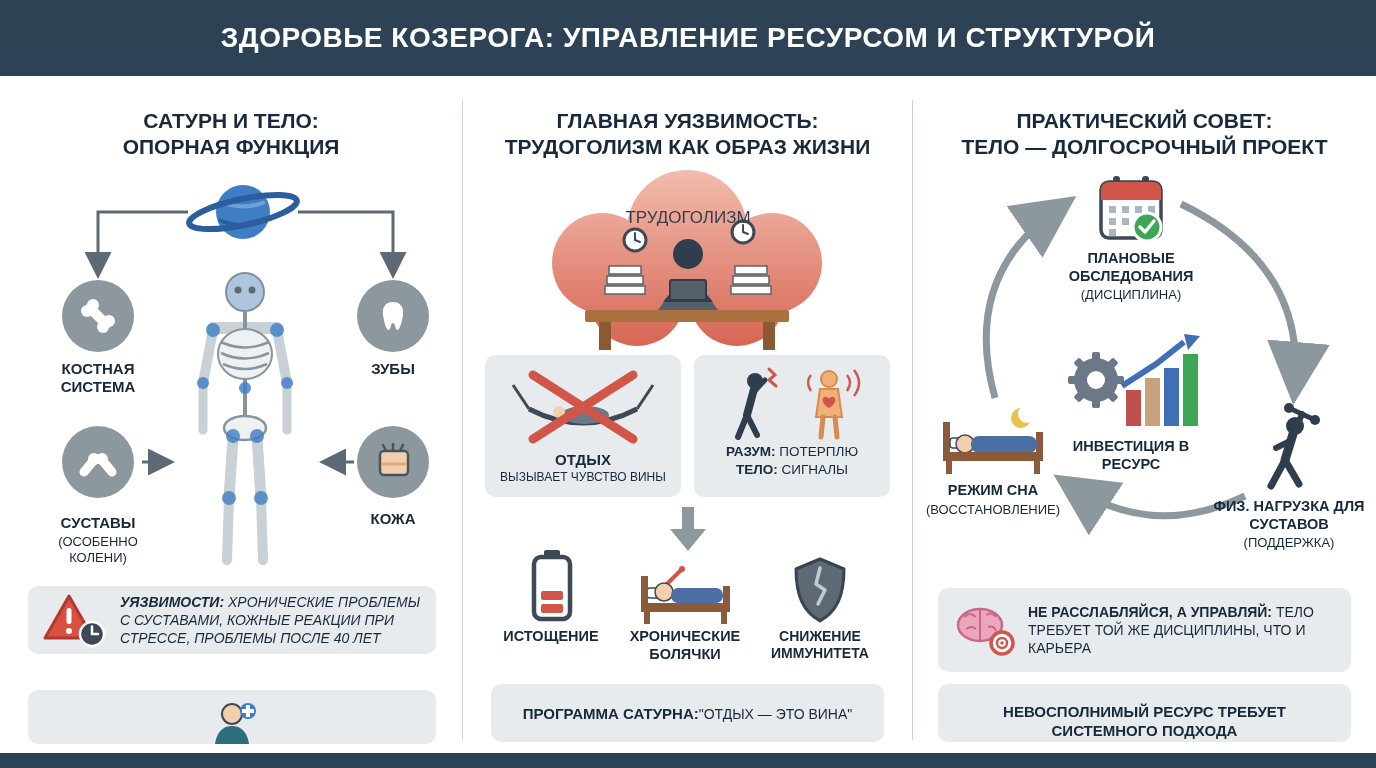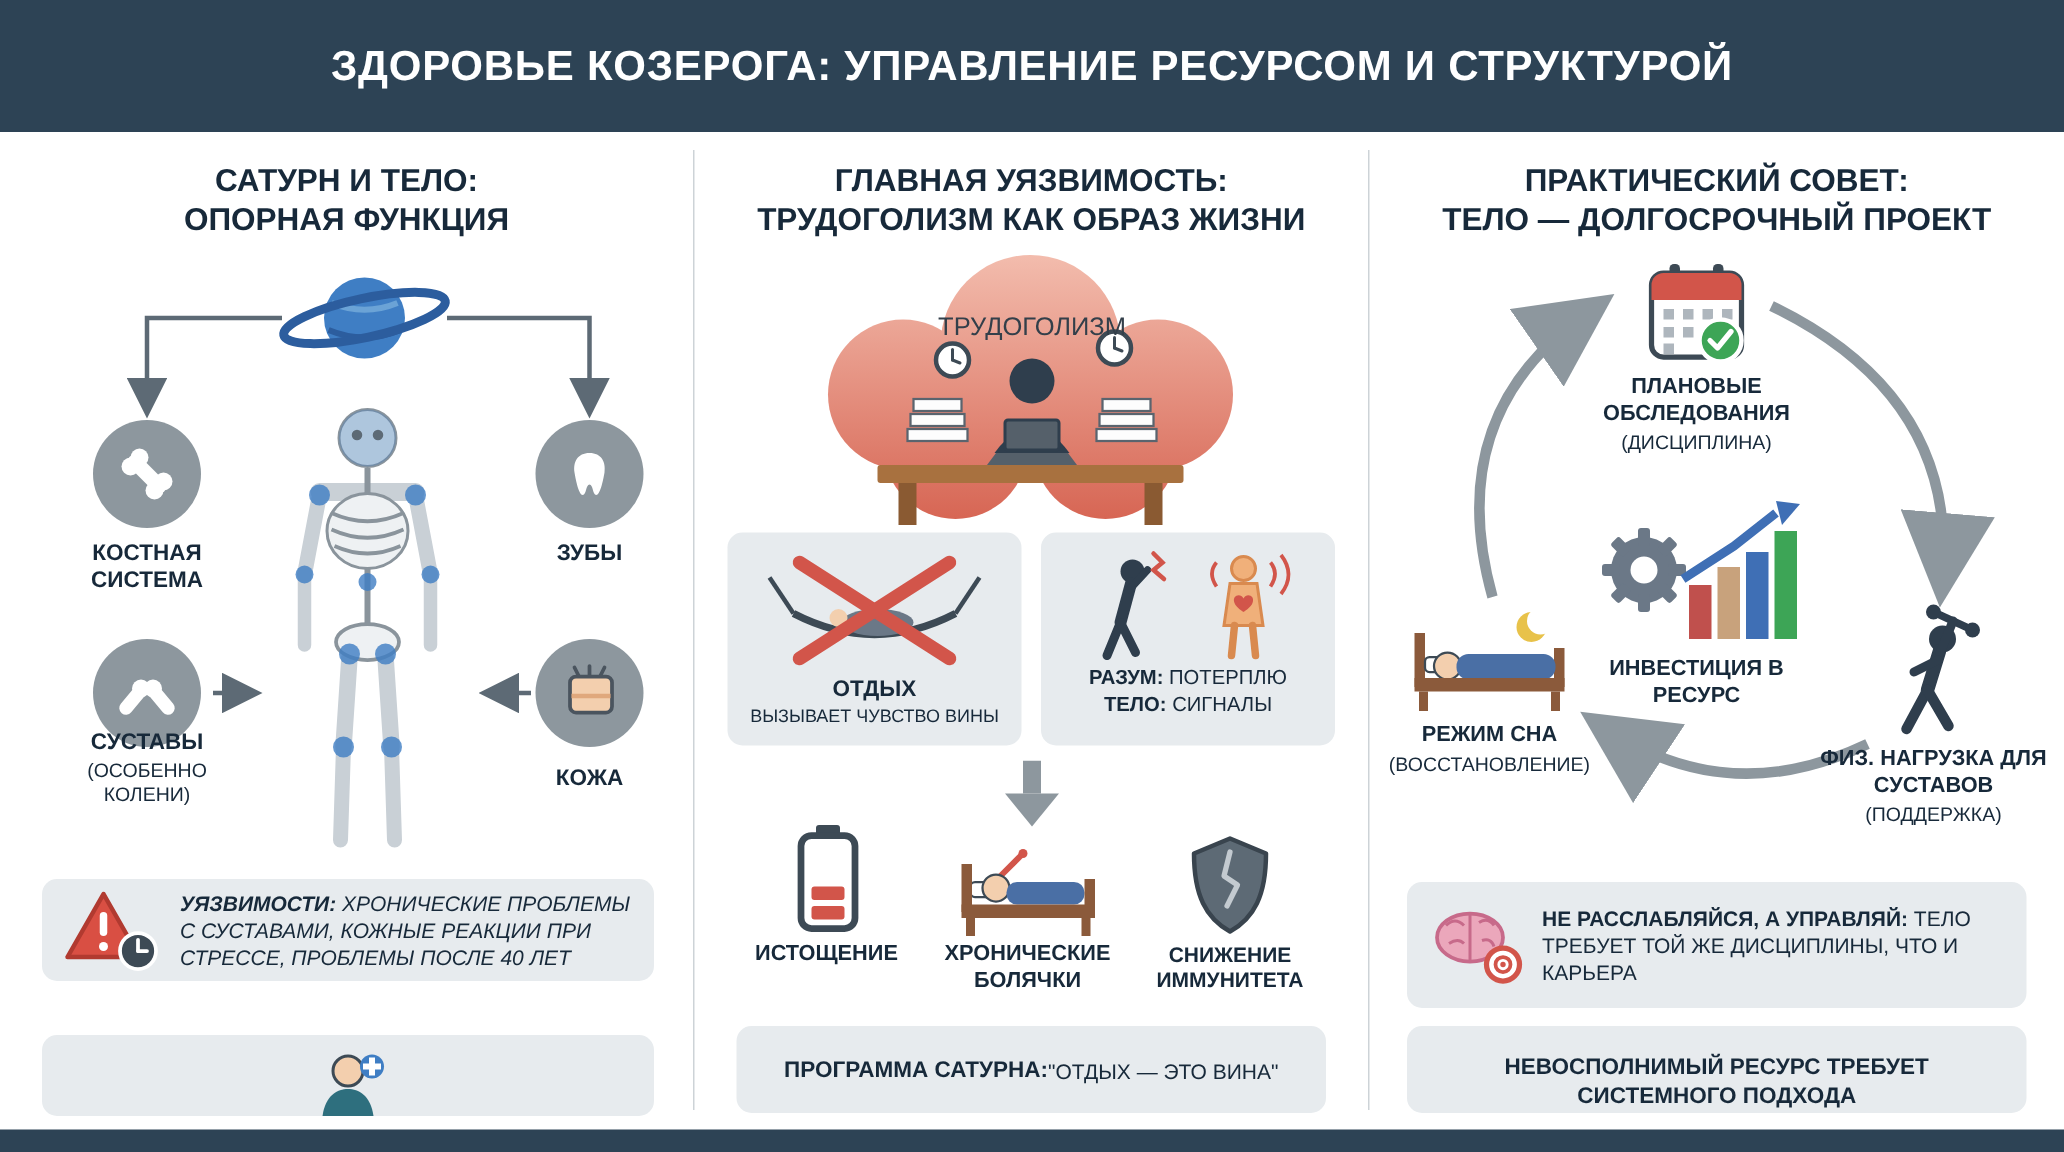--- a/index.html
+++ b/index.html
@@ -1,19 +1,19 @@
 <!DOCTYPE html>
 <html><head>
 <meta charset="utf-8">
 <style>
   html,body{margin:0;padding:0;background:#fff;}
   .page{position:relative;width:1376px;height:768px;background:#ffffff;overflow:hidden;
         font-family:"Liberation Sans",sans-serif;color:#17293a;}
   
-  .topbar{position:absolute;left:0;top:0;width:100%;height:88px;background:#2d4355;
+  .topbar{position:absolute;left:0;top:0;width:100%;height:76px;background:#2d4355;
           display:flex;align-items:center;justify-content:center;}
   .topbar h1{margin:0;color:#fff;font-size:28px;font-weight:bold;letter-spacing:.5px;}
   .bottombar{position:absolute;left:0;top:753px;width:100%;height:15px;background:#2d4355;}
   
   .col{position:absolute;top:70px;height:682px;}
   .col-a{left:0;width:462px;}
   .col-b{left:463px;width:449px;}
   .col-c{left:913px;width:463px;}
   .vdiv{position:absolute;top:100px;height:640px;width:1px;background:#cdd3d7;}
   .vdiv1{left:462px;} .vdiv2{left:912px;}
@@ -134,21 +134,21 @@
         <line x1="14" y1="10" x2="11" y2="4" stroke="#4a545e" stroke-width="2.5" stroke-linecap="round"></line>
         <line x1="21" y1="9" x2="21" y2="3" stroke="#4a545e" stroke-width="2.5" stroke-linecap="round"></line>
         <line x1="28" y1="10" x2="31" y2="4" stroke="#4a545e" stroke-width="2.5" stroke-linecap="round"></line>
         <rect x="8" y="10" width="28" height="24" rx="4" fill="#f3cfae" stroke="#4a545e" stroke-width="2.5"></rect>
         <line x1="9" y1="23" x2="35" y2="23" stroke="#e0a87c" stroke-width="3"></line>
       </svg>
     </div>
 
     <div class="lbl" style="left:28px;top:290px;width:140px;">КОСТНАЯ СИСТЕМА</div>
     <div class="lbl" style="left:323px;top:290px;width:140px;">ЗУБЫ</div>
-    <div class="lbl" style="left:18px;top:416px;width:160px;">
+    <div class="lbl" style="left:18px;top:444px;width:160px;">
       <span>СУСТАВЫ</span>
       <span class="sub" style="width:110px;margin:2px auto 0;">(ОСОБЕННО КОЛЕНИ)</span>
     </div>
     <div class="lbl" style="left:323px;top:440px;width:140px;">КОЖА</div>
 
     <div class="info-box" style="left:28px;top:516px;width:408px;height:68px;font-style:italic;">
       <svg width="66" height="56" style="flex:0 0 auto;">
         <path d="M27,4 L51,46 L3,46 Z" fill="#d94f43" stroke="#b13a30" stroke-width="3" stroke-linejoin="round"></path>
         <rect x="24.5" y="16" width="5" height="16" rx="2.5" fill="#fff"></rect>
         <circle cx="27" cy="39" r="3" fill="#fff"></circle>

